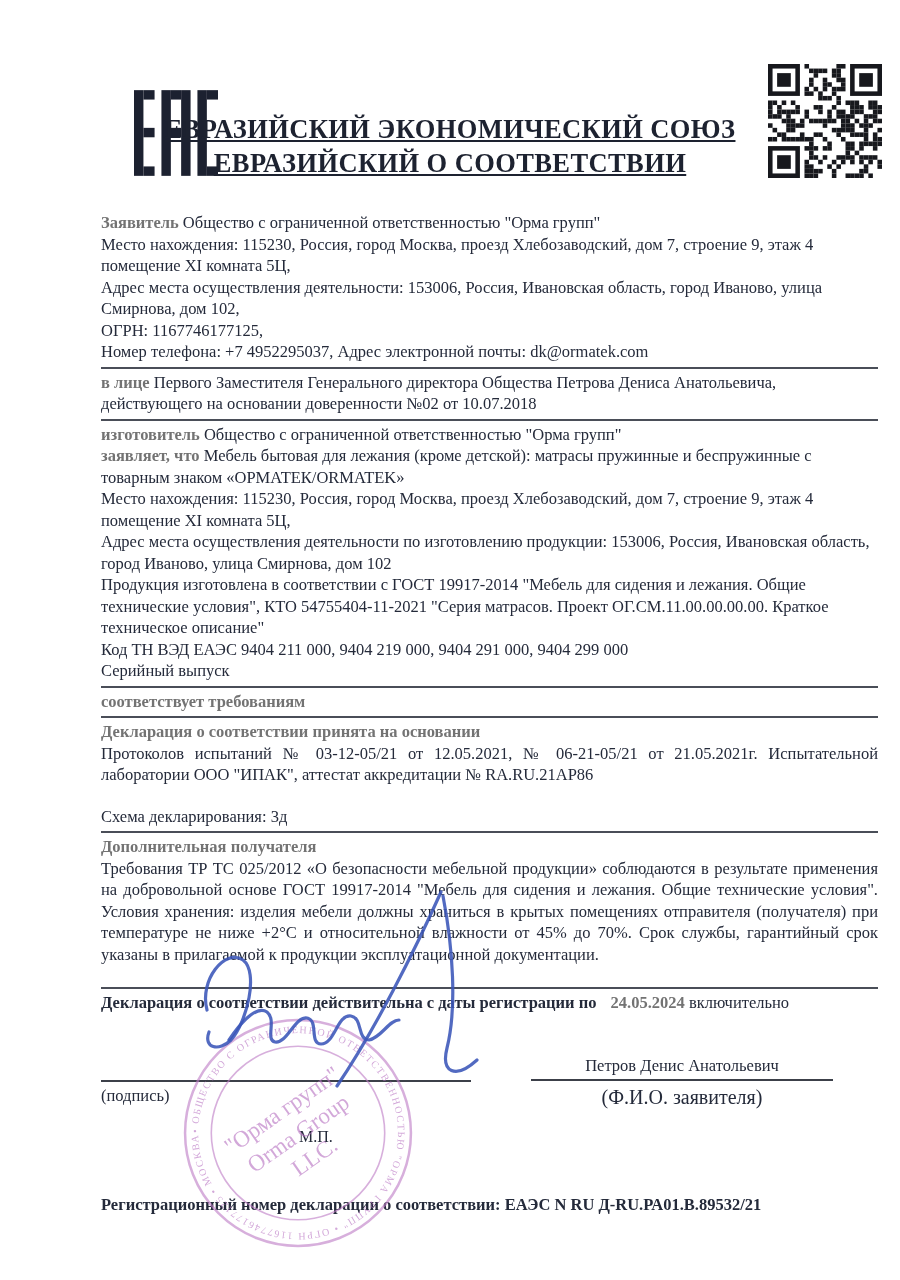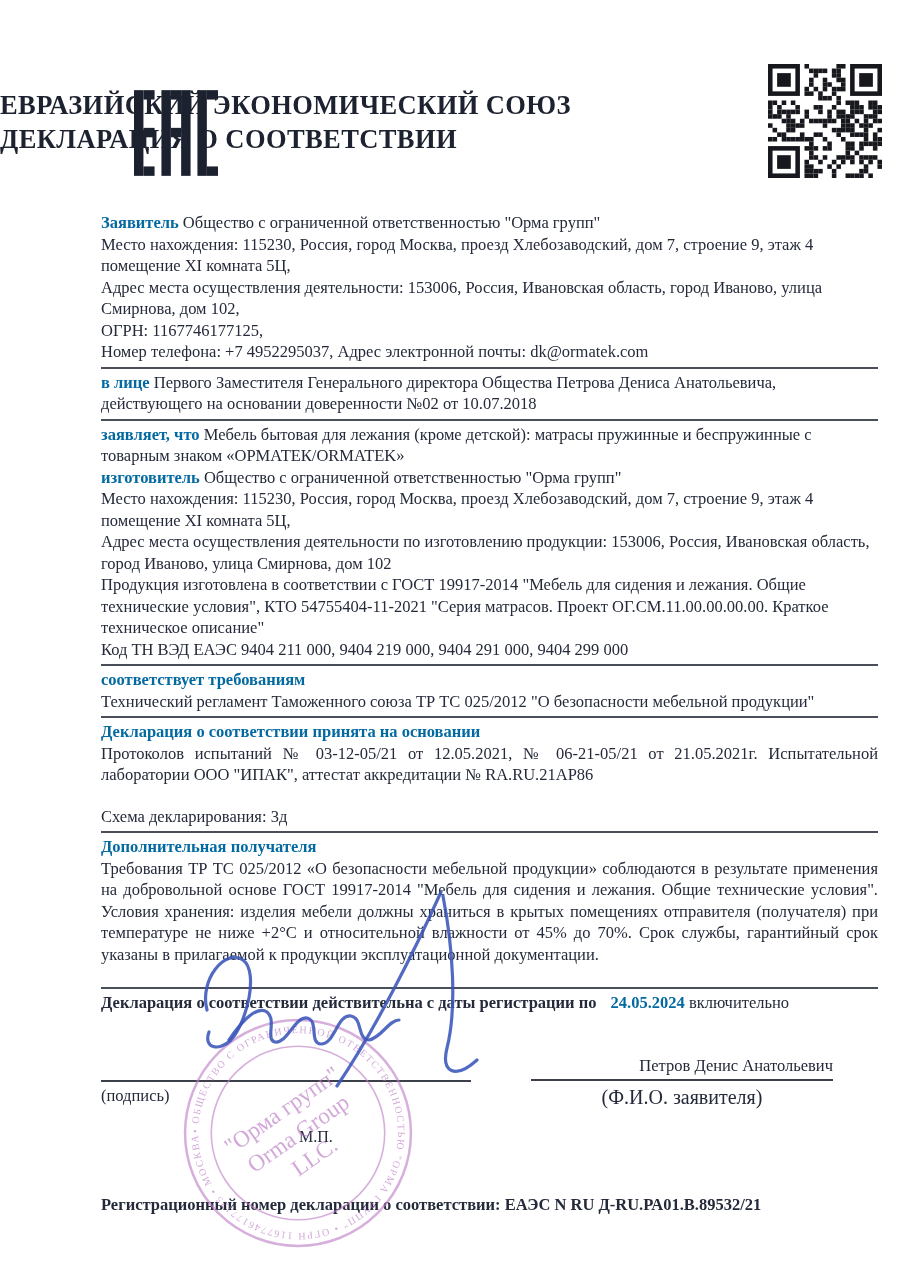--- a/index.html
+++ b/index.html
@@ -1,39 +1,39 @@
 <!DOCTYPE html>
 <html><head>
 <meta charset="utf-8">
 <style>
   html,body{margin:0;padding:0;background:#ddd;}
   .page{position:relative;width:900px;height:1280px;margin:0 auto;background:#fff;
         font-family:"Liberation Serif",serif;color:#242a3a;overflow:hidden;}
   
   .header{position:relative;height:212px;}
   .eac{position:absolute;left:134px;top:86px;width:84px;height:94px;}
-  .titles{position:absolute;left:0;right:0;top:88px;
-          font-weight:bold;font-size:26.5px;line-height:34px;letter-spacing:.4px;color:#1d2230;}
+  .titles{position:absolute;left:0;right:0;top:112px;text-align:center;
+          font-weight:bold;font-size:26.5px;line-height:34px;letter-spacing:.4px;color:#1d2230;text-decoration:underline;}
   .qr{position:absolute;left:768px;top:64px;width:114px;height:114px;}
   
   .content{padding:0 22px 0 101px;}
   .content p{margin:0;font-size:16.5px;line-height:21.5px;}
   .just{text-align:justify;}
-  b{color:#0369a1;}
+  b{color:#737373;}
   .rule{border:none;border-top:2px solid #4a4e58;margin:4px 0 3px 0;}
   .scheme{margin-top:20px !important;}
   .pre-validity{margin-top:22px;}
   .validity{margin-top:16px;font-weight:bold;}
   .validity .date{margin-left:14px;}
   .validity .suffix{font-weight:normal;}
   
   .sig-area{position:relative;margin-top:26px;height:132px;}
   .sig-line{position:absolute;left:0;top:40px;width:370px;border-bottom:2px solid #3c4049;}
   .sig-caption{position:absolute;left:0;top:46px;width:370px;font-size:16.5px;}
-  .fio-box{position:absolute;left:430px;top:16px;width:302px;text-align:right;
+  .fio-box{position:absolute;left:430px;top:16px;width:302px;text-align:center;
            border-bottom:2px solid #3c4049;padding-bottom:3px;font-size:16.5px;}
   .fio-caption{position:absolute;left:430px;top:46px;width:302px;text-align:center;font-size:20px;}
   .mp{position:absolute;left:198px;top:88px;font-size:16px;}
   .stamp{position:absolute;left:76px;top:-28px;width:242px;height:242px;opacity:.62;z-index:2;}
   .stamp circle{fill:none;stroke:#bf7fc7;}
   .stamp text{fill:#b873c2;font-family:"Liberation Serif",serif;}
   .scribble{position:absolute;left:46px;top:-152px;width:360px;height:212px;z-index:3;}
   .scribble path{fill:none;stroke:#3a55b8;stroke-width:3.2;stroke-linecap:round;opacity:.88;}
   .reg1{margin-top:22px !important;font-weight:bold;}
   .reg2{margin-top:20px !important;font-weight:bold;}
@@ -55,21 +55,21 @@
           <rect x="55" y="0" width="11" height="100"></rect>
         <rect x="43" y="0" width="12" height="11"></rect>
           <rect x="43" y="44" width="12" height="11"></rect>
         <rect x="74" y="0" width="11" height="100"></rect>
           <rect x="85" y="0" width="13" height="11"></rect>
         <rect x="85" y="89" width="13" height="11"></rect>
       </g>
     </svg>
     <div class="titles">
       <div>ЕВРАЗИЙСКИЙ ЭКОНОМИЧЕСКИЙ СОЮЗ</div>
-      <div>ДЕКЛАРАЦИЯ О СООТВЕТСТВИИ</div>
+      <div>ЕВРАЗИЙСКИЙ О СООТВЕТСТВИИ</div>
     </div>
 
     <svg class="qr" viewBox="0 0 114 114" aria-hidden="true">
         <rect x="36.48" y="0.00" width="4.56" height="4.56" fill="#17181d"></rect>
         <rect x="68.40" y="0.00" width="4.56" height="4.56" fill="#17181d"></rect>
         <rect x="72.96" y="0.00" width="4.56" height="4.56" fill="#17181d"></rect>
         <rect x="41.04" y="4.56" width="4.56" height="4.56" fill="#17181d"></rect>
         <rect x="45.60" y="4.56" width="4.56" height="4.56" fill="#17181d"></rect>
         <rect x="50.16" y="4.56" width="4.56" height="4.56" fill="#17181d"></rect>
         <rect x="54.72" y="4.56" width="4.56" height="4.56" fill="#17181d"></rect>
@@ -293,30 +293,30 @@
     <p><b>Заявитель</b> <span>Общество с ограниченной ответственностью "Орма групп"</span></p>
     <p>Место нахождения: 115230, Россия, город Москва, проезд Хлебозаводский, дом 7, строение 9, этаж 4 помещение XI комната 5Ц,</p>
     <p>Адрес места осуществления деятельности: 153006, Россия, Ивановская область, город Иваново, улица Смирнова, дом 102,</p>
     <p>ОГРН: 1167746177125,</p>
     <p>Номер телефона: +7 4952295037, Адрес электронной почты: dk@ormatek.com</p>
     <hr class="rule">
 
     <p><b>в лице</b> <span>Первого Заместителя Генерального директора Общества Петрова Дениса Анатольевича, действующего на основании доверенности №02 от 10.07.2018</span></p>
     <hr class="rule">
 
+    <p><b>изготовитель</b> <span>Общество с ограниченной ответственностью "Орма групп"</span></p>
     <p><b>заявляет, что</b> <span>Мебель бытовая для лежания (кроме детской): матрасы пружинные и беспружинные с товарным знаком «ОРМАТЕК/ORMATEK»</span></p>
-    <p><b>изготовитель</b> <span>Общество с ограниченной ответственностью "Орма групп"</span></p>
     <p>Место нахождения: 115230, Россия, город Москва, проезд Хлебозаводский, дом 7, строение 9, этаж 4 помещение XI комната 5Ц,</p>
     <p>Адрес места осуществления деятельности по изготовлению продукции: 153006, Россия, Ивановская область, город Иваново, улица Смирнова, дом 102</p>
     <p>Продукция изготовлена в соответствии с ГОСТ 19917-2014 "Мебель для сидения и лежания. Общие технические условия", КТО 54755404-11-2021 "Серия  матрасов. Проект ОГ.СМ.11.00.00.00.00. Краткое техническое описание"</p>
     <p>Код ТН ВЭД ЕАЭС 9404 211 000, 9404 219 000, 9404 291 000, 9404 299 000</p>
+    <p>Серийный выпуск</p>
     <hr class="rule">
 
     <p><b>соответствует требованиям</b></p>
-    <p class="just">Технический регламент Таможенного союза ТР ТС 025/2012 "О безопасности мебельной продукции"</p>
     <hr class="rule">
 
     <p><b>Декларация о соответствии принята на основании</b></p>
     <p class="just">Протоколов испытаний № 03-12-05/21 от 12.05.2021, № 06-21-05/21  от 21.05.2021г. Испытательной лаборатории ООО "ИПАК", аттестат аккредитации № RA.RU.21АР86</p>
     <p class="scheme">Схема декларирования: 3д</p>
     <hr class="rule">
 
     <p><b>Дополнительная получателя</b></p>
     <p class="just">Требования ТР ТС 025/2012 «О безопасности мебельной продукции» соблюдаются в результате применения на добровольной основе ГОСТ 19917-2014 "Мебель для сидения и лежания. Общие технические условия". Условия хранения: изделия мебели должны храниться в крытых помещениях отправителя (получателя) при температуре не ниже +2°С и относительной влажности от 45% до 70%. Срок службы, гарантийный срок указаны в прилагаемой к продукции эксплуатационной документации.</p>
     <hr class="rule pre-validity">

